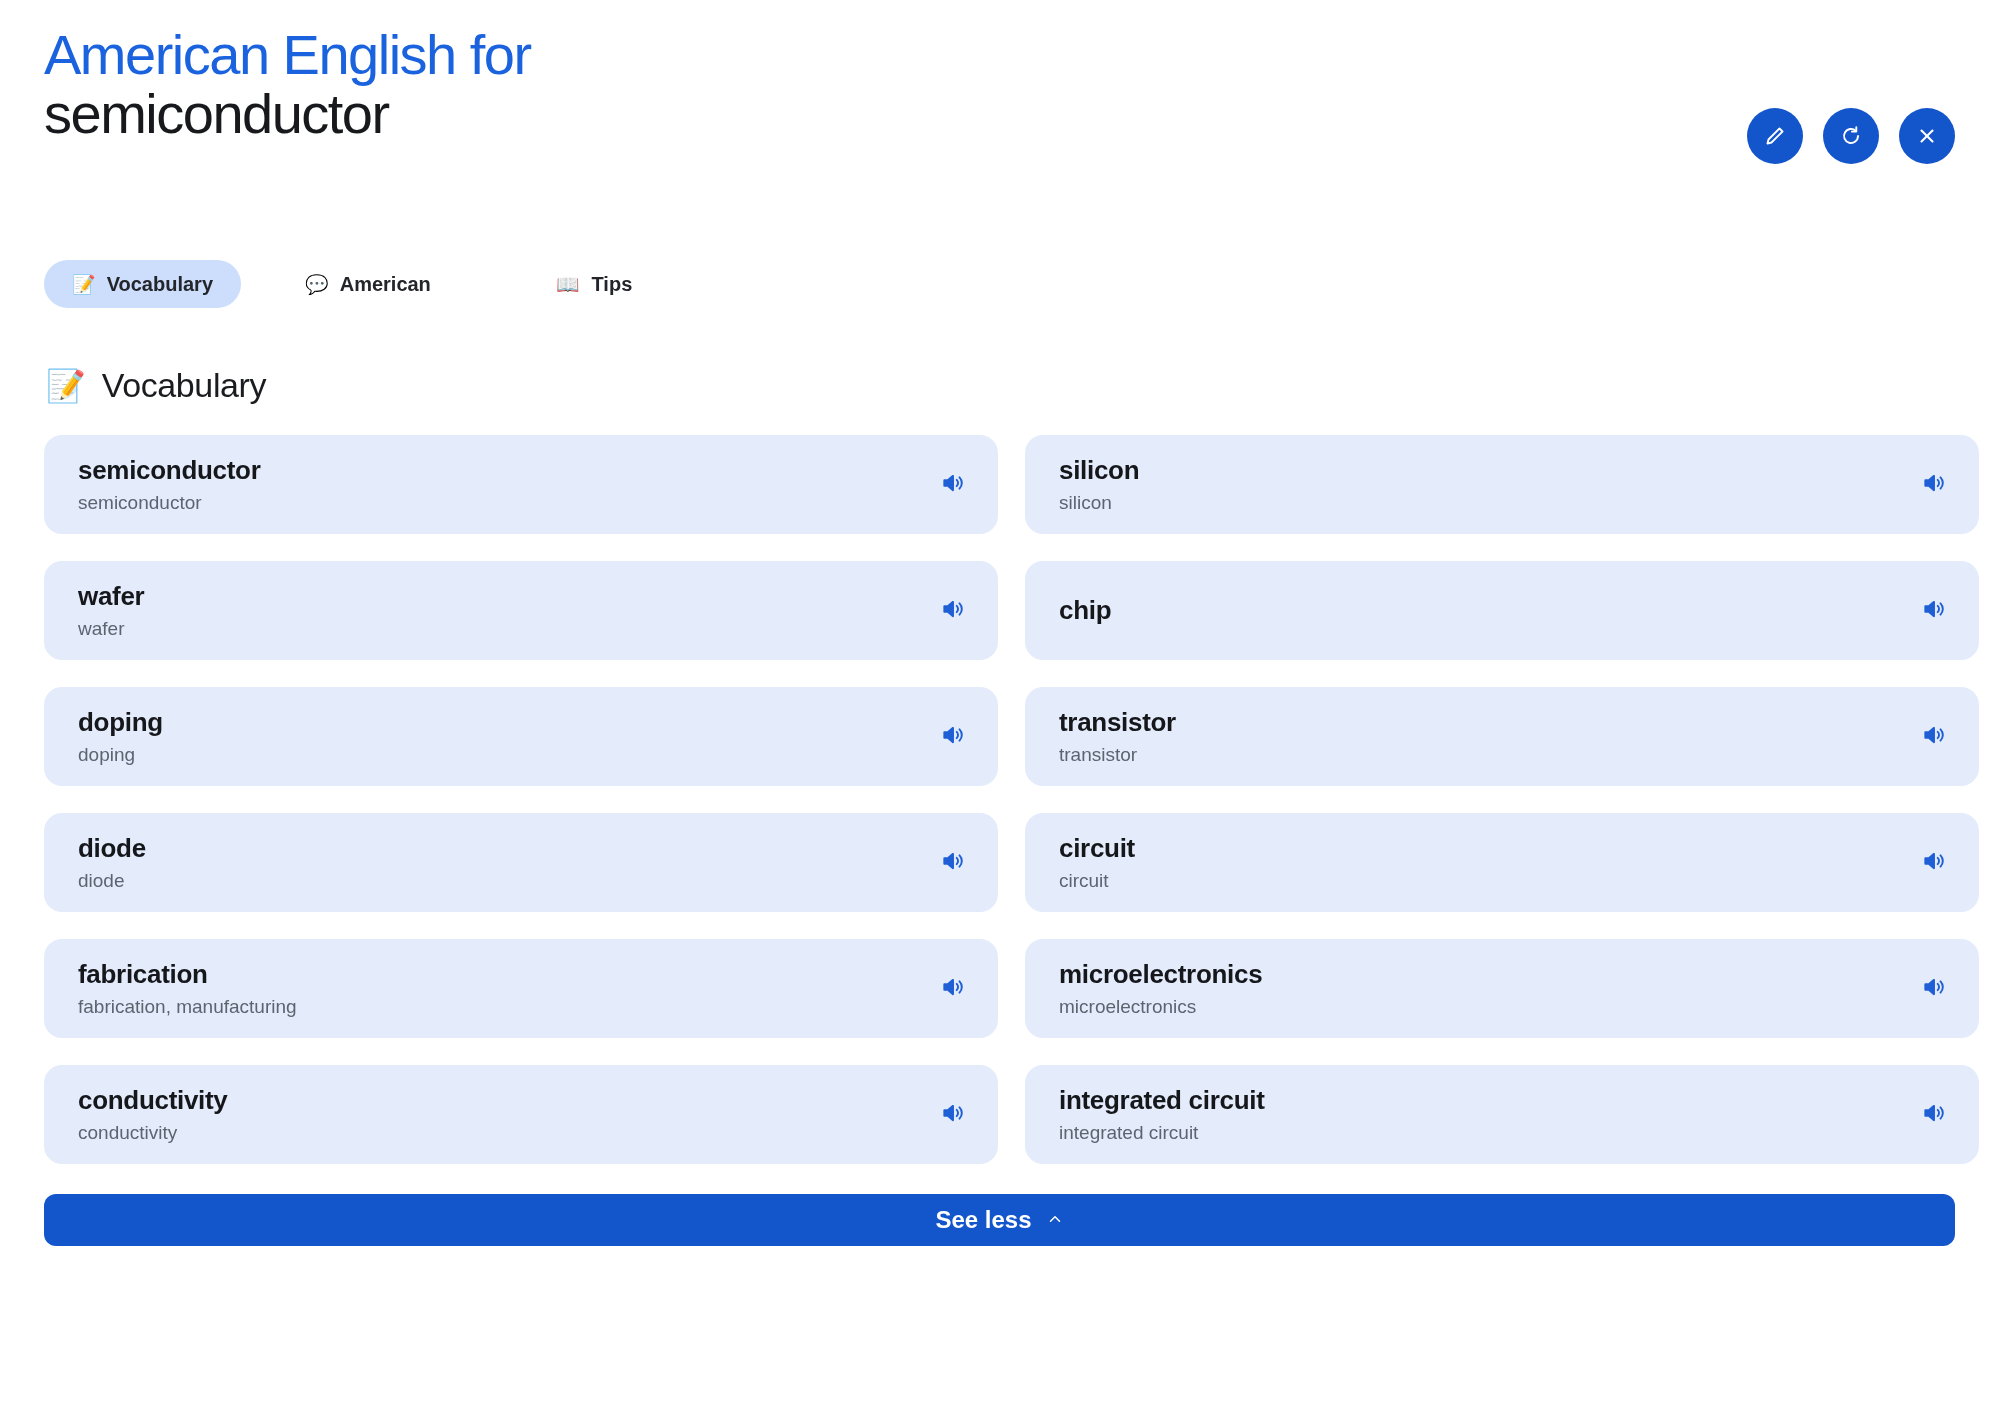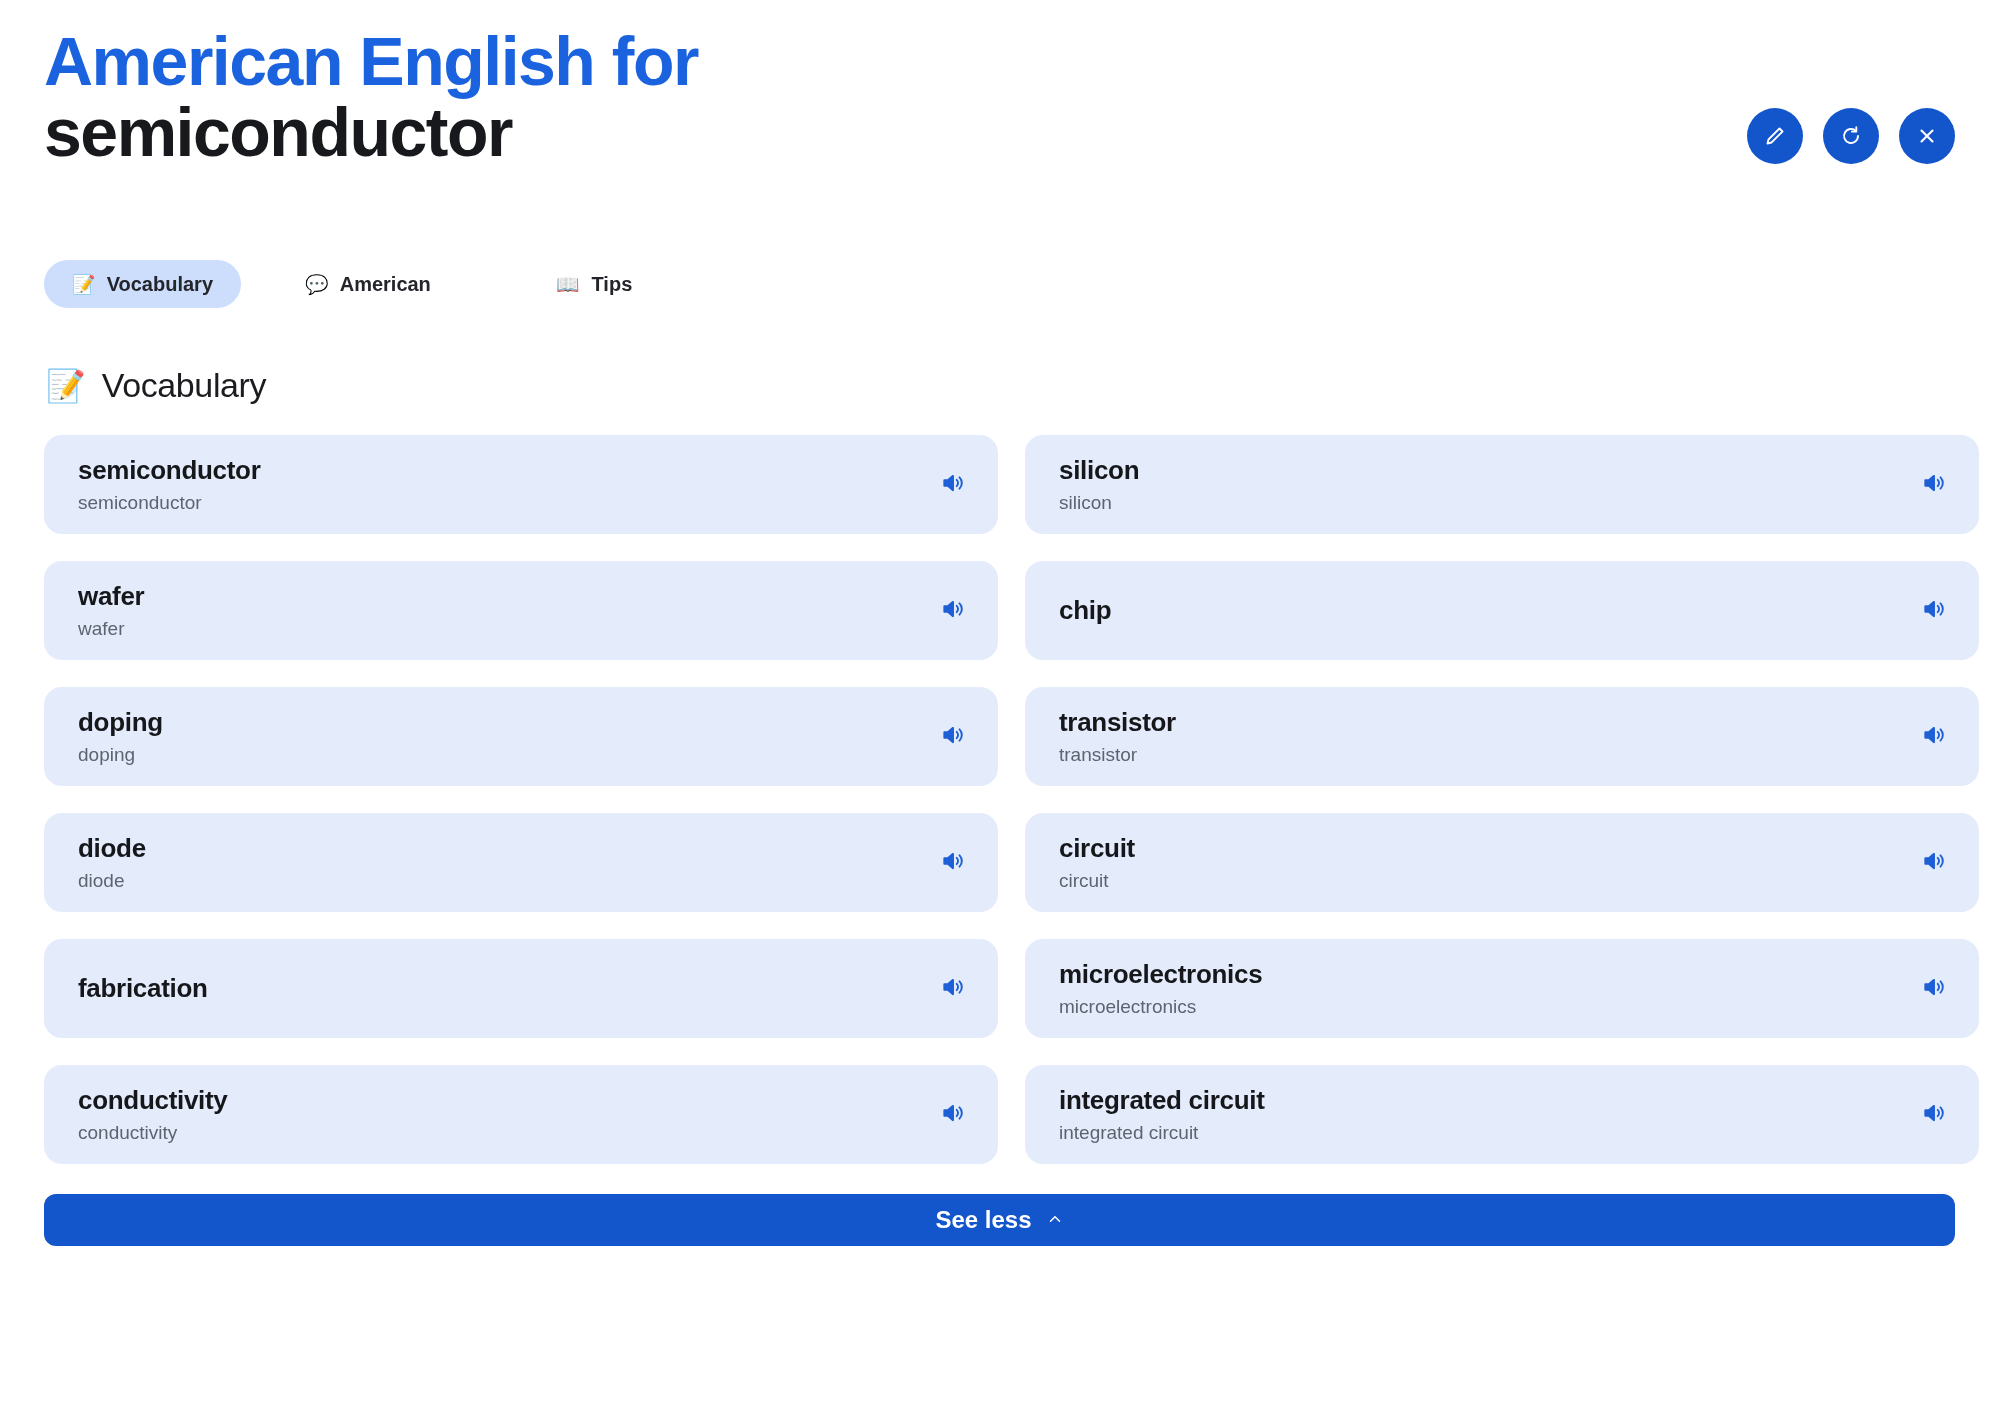--- a/index.html
+++ b/index.html
@@ -21,22 +21,22 @@
   }
 
   
   .header {
     position: relative;
     padding-top: 26px;
     height: 250px;
   }
 
   .title {
-    font-size: 68px;
-    font-weight: 700;
+    font-size: 56px;
+    font-weight: 400;
     line-height: 1.05;
     letter-spacing: -1.5px;
     max-width: 1100px;
   }
   .title .lead {
     color: #1b63de;
     display: block;
   }
   .title .topic {
     color: #18191c;
@@ -324,20 +324,21 @@
         <button class="speaker-btn">
           <span><svg width="26" height="26" viewBox="0 0 24 24" fill="none" stroke="#1f5fd6" stroke-width="1.8" stroke-linecap="round" stroke-linejoin="round">
               <path d="M4 9.5v5h3.2L12 18.6V5.4L7.2 9.5z" fill="#1f5fd6"></path>
               <path d="M15.4 9.1a4 4 0 0 1 0 5.8"></path>
               <path d="M18 6.8a7.4 7.4 0 0 1 0 10.4"></path>
             </svg></span>
         </button>
       </div>
       <div class="vocab-card">
         <div class="word">fabrication</div>
+        <div class="translation">fabrication, manufacturing</div>
         <button class="speaker-btn">
           <span><svg width="26" height="26" viewBox="0 0 24 24" fill="none" stroke="#1f5fd6" stroke-width="1.8" stroke-linecap="round" stroke-linejoin="round">
               <path d="M4 9.5v5h3.2L12 18.6V5.4L7.2 9.5z" fill="#1f5fd6"></path>
               <path d="M15.4 9.1a4 4 0 0 1 0 5.8"></path>
               <path d="M18 6.8a7.4 7.4 0 0 1 0 10.4"></path>
             </svg></span>
         </button>
       </div>
       <div class="vocab-card">
         <div class="word">microelectronics</div>

